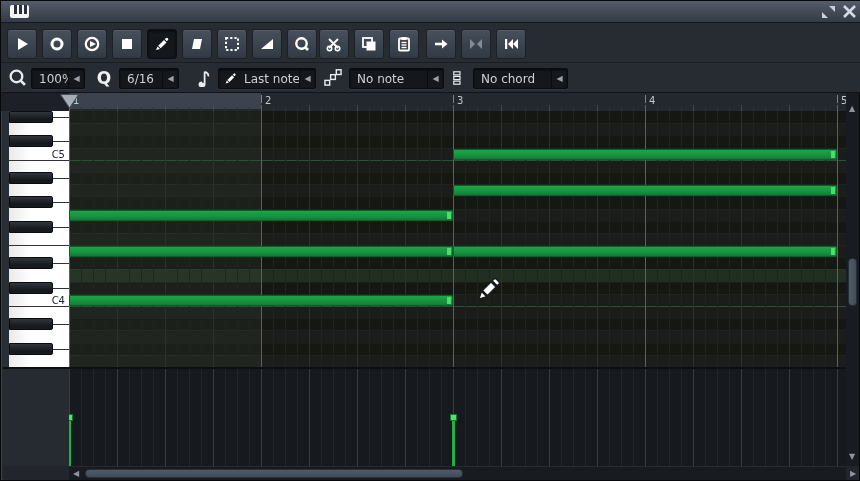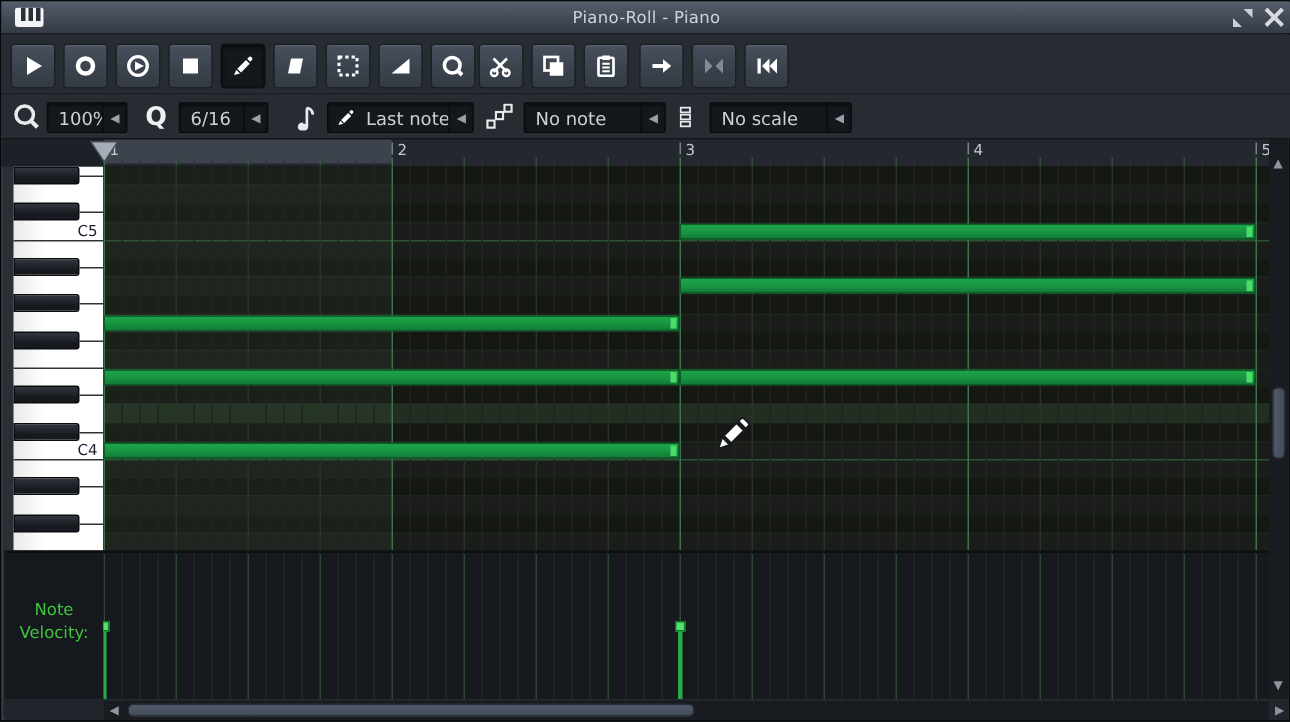--- a/index.html
+++ b/index.html
@@ -81,21 +81,20 @@
 
 <div id="window">
 
   <div class="abs" id="titlebar">
     <svg class="abs" style="left:9px;top:4px" width="20" height="14">
       <rect x="0" y="0" width="19" height="13" rx="2" fill="#f2f4f6"></rect>
       <rect x="4" y="0" width="3" height="9" fill="#2a2f38"></rect>
       <rect x="9" y="0" width="3" height="9" fill="#2a2f38"></rect>
       <rect x="14" y="0" width="3" height="9" fill="#2a2f38"></rect>
     </svg>
-    <div class="abs" id="title-text">Piano-Roll - Piano</div>
     <svg class="abs titlebtn" style="left:820px" width="15" height="14" viewBox="0 0 15 14">
       <polygon points="8,1 14,1 14,7" fill="#c9cedb"></polygon>
       <polygon points="1,7 1,13 7,13" fill="#c9cedb"></polygon>
     </svg>
     <svg class="abs titlebtn" style="left:841px" width="15" height="14" viewBox="0 0 15 14">
       <path d="M2 1 L13 12 M13 1 L2 12" stroke="#d6dae0" stroke-width="2.6"></path>
     </svg>
   </div>
 
   <div class="abs" id="toolbar-main">
@@ -239,21 +238,21 @@
         <span class="dd-arrow">◀</span>
       </div>
       <div class="abs opt-icon" style="left: 452px; width: 14px;">
         <svg width="18" height="18" viewBox="0 0 18 18">
           <rect x="1" y="1" width="8" height="4" fill="none" stroke="#e8ebee" stroke-width="1.5"></rect>
           <rect x="1" y="7" width="8" height="4" fill="none" stroke="#e8ebee" stroke-width="1.5"></rect>
           <rect x="1" y="13" width="8" height="4" fill="none" stroke="#e8ebee" stroke-width="1.5"></rect>
         </svg>
       </div>
       <div class="abs dropdown" style="left: 472px; width: 95px;">
-        <span class="dd-val">No scale</span>
+        <span class="dd-val">No chord</span>
         <span class="dd-arrow">◀</span>
       </div>
     </div>
 
   <div class="abs" id="timeline-left"></div>
   <div class="abs" id="timeline">
       <div class="abs" style="left: 0px; top: 0px; width: 192px; height: 16px; background: rgb(60, 67, 76);"></div>
       <div class="abs minor-tick" style="left: 0px; height: 6px; background: rgb(63, 122, 79);"></div>
       <div class="abs minor-tick" style="left: 12px; height: 4px; background: rgb(43, 49, 56);"></div>
       <div class="abs minor-tick" style="left: 24px; height: 4px; background: rgb(43, 49, 56);"></div>
@@ -483,24 +482,20 @@
       <div class="abs note" style="left: 384px; top: 135px; width: 384px; height: 11px; background: linear-gradient(rgb(28, 165, 72), rgb(24, 148, 65) 55%, rgb(19, 122, 54)); border: 1px solid rgb(12, 95, 40);">
         <div class="cap" style="background: rgb(72, 222, 104);"></div>
       </div>
       <div class="abs note" style="left: 0px; top: 184px; width: 384px; height: 11px; background: linear-gradient(rgb(28, 165, 72), rgb(24, 148, 65) 55%, rgb(19, 122, 54)); border: 1px solid rgb(12, 95, 40);">
         <div class="cap" style="background: rgb(72, 222, 104);"></div>
       </div>
     </div>
 
   <div class="abs sep2"></div>
 
-  <div class="abs" id="velocity-label-panel">
-    <div class="abs" style="top:31px">Note</div>
-    <div class="abs" style="top:46px">Velocity:</div>
-  </div>
   <div class="abs" id="velocity-grid">
       <div class="abs vel-line" style="left: 0px; background: rgb(43, 71, 51);"></div>
       <div class="abs vel-line" style="left: 12px; background: rgb(34, 38, 42);"></div>
       <div class="abs vel-line" style="left: 24px; background: rgb(34, 38, 42);"></div>
       <div class="abs vel-line" style="left: 36px; background: rgb(34, 38, 42);"></div>
       <div class="abs vel-line" style="left: 48px; background: rgb(43, 71, 51);"></div>
       <div class="abs vel-line" style="left: 60px; background: rgb(34, 38, 42);"></div>
       <div class="abs vel-line" style="left: 72px; background: rgb(34, 38, 42);"></div>
       <div class="abs vel-line" style="left: 84px; background: rgb(34, 38, 42);"></div>
       <div class="abs vel-line" style="left: 96px; background: rgb(43, 71, 51);"></div>

